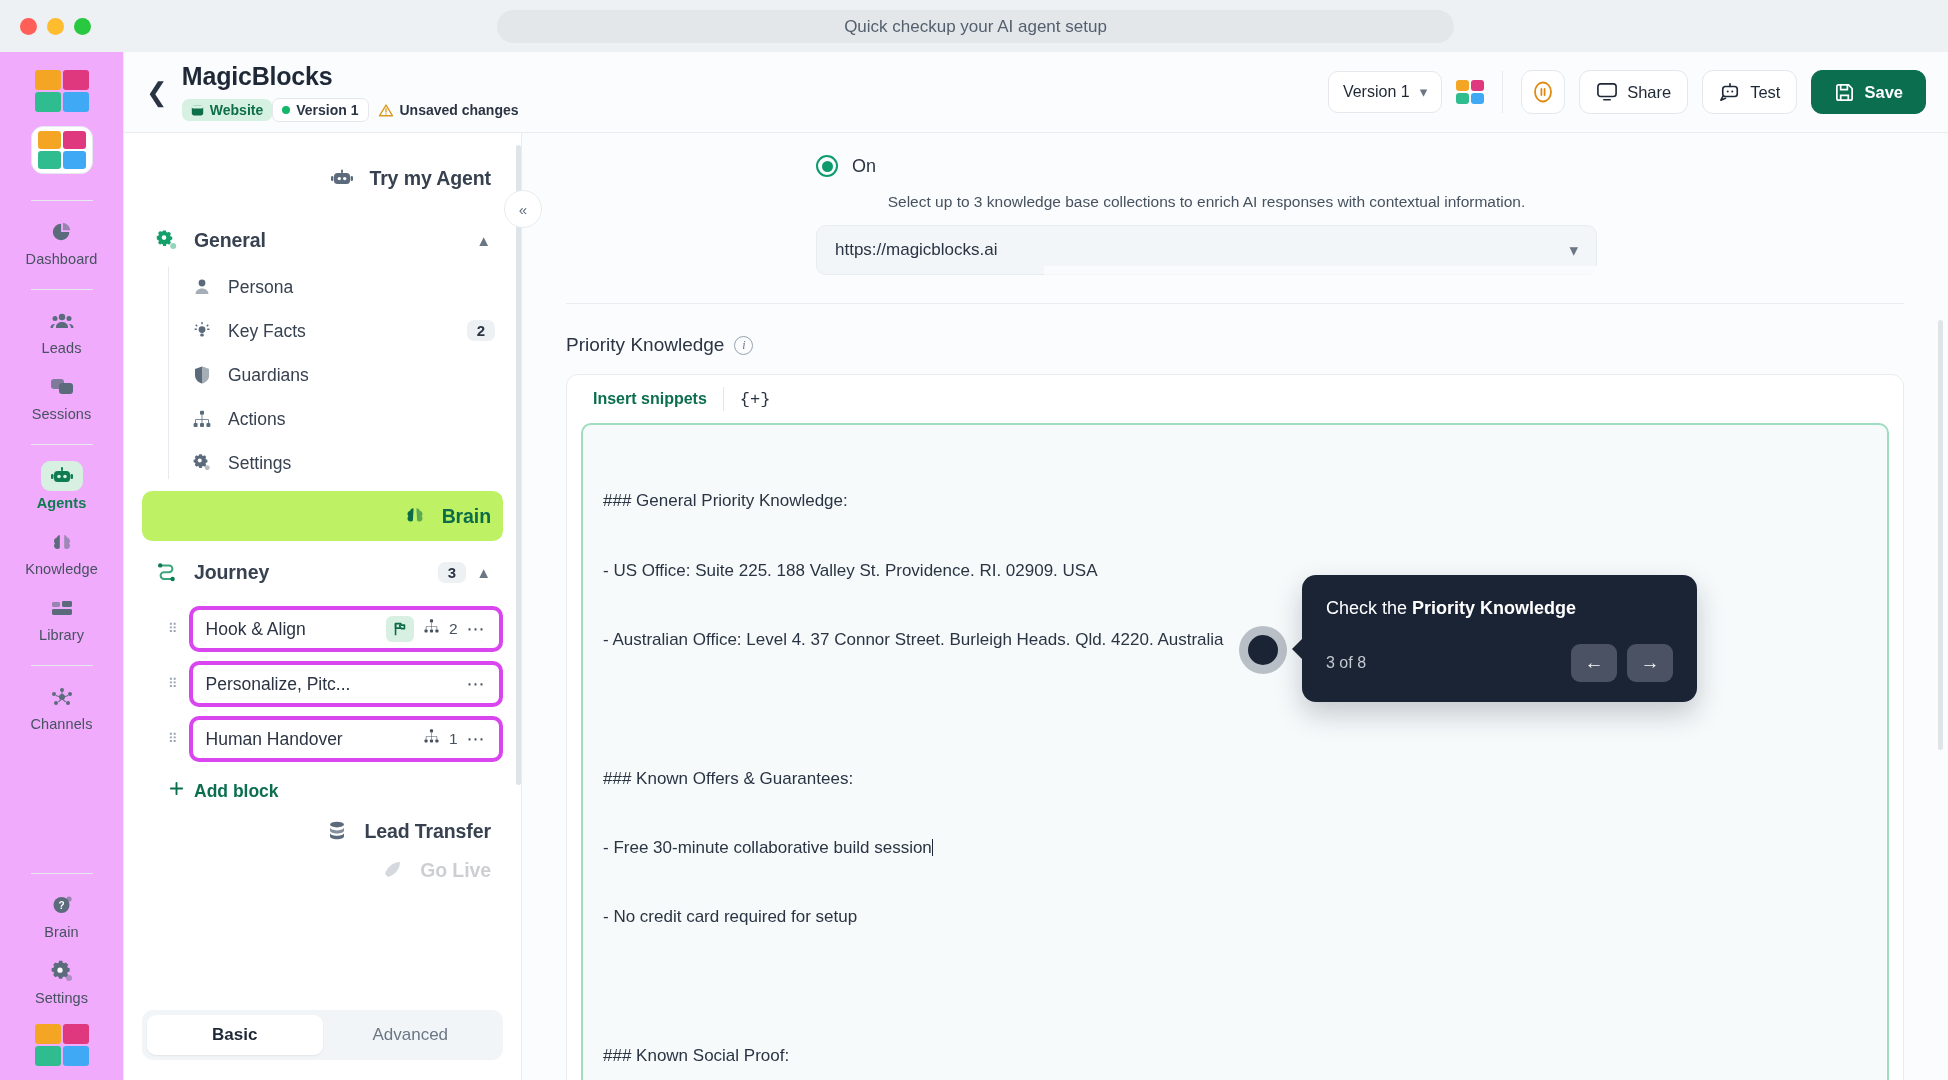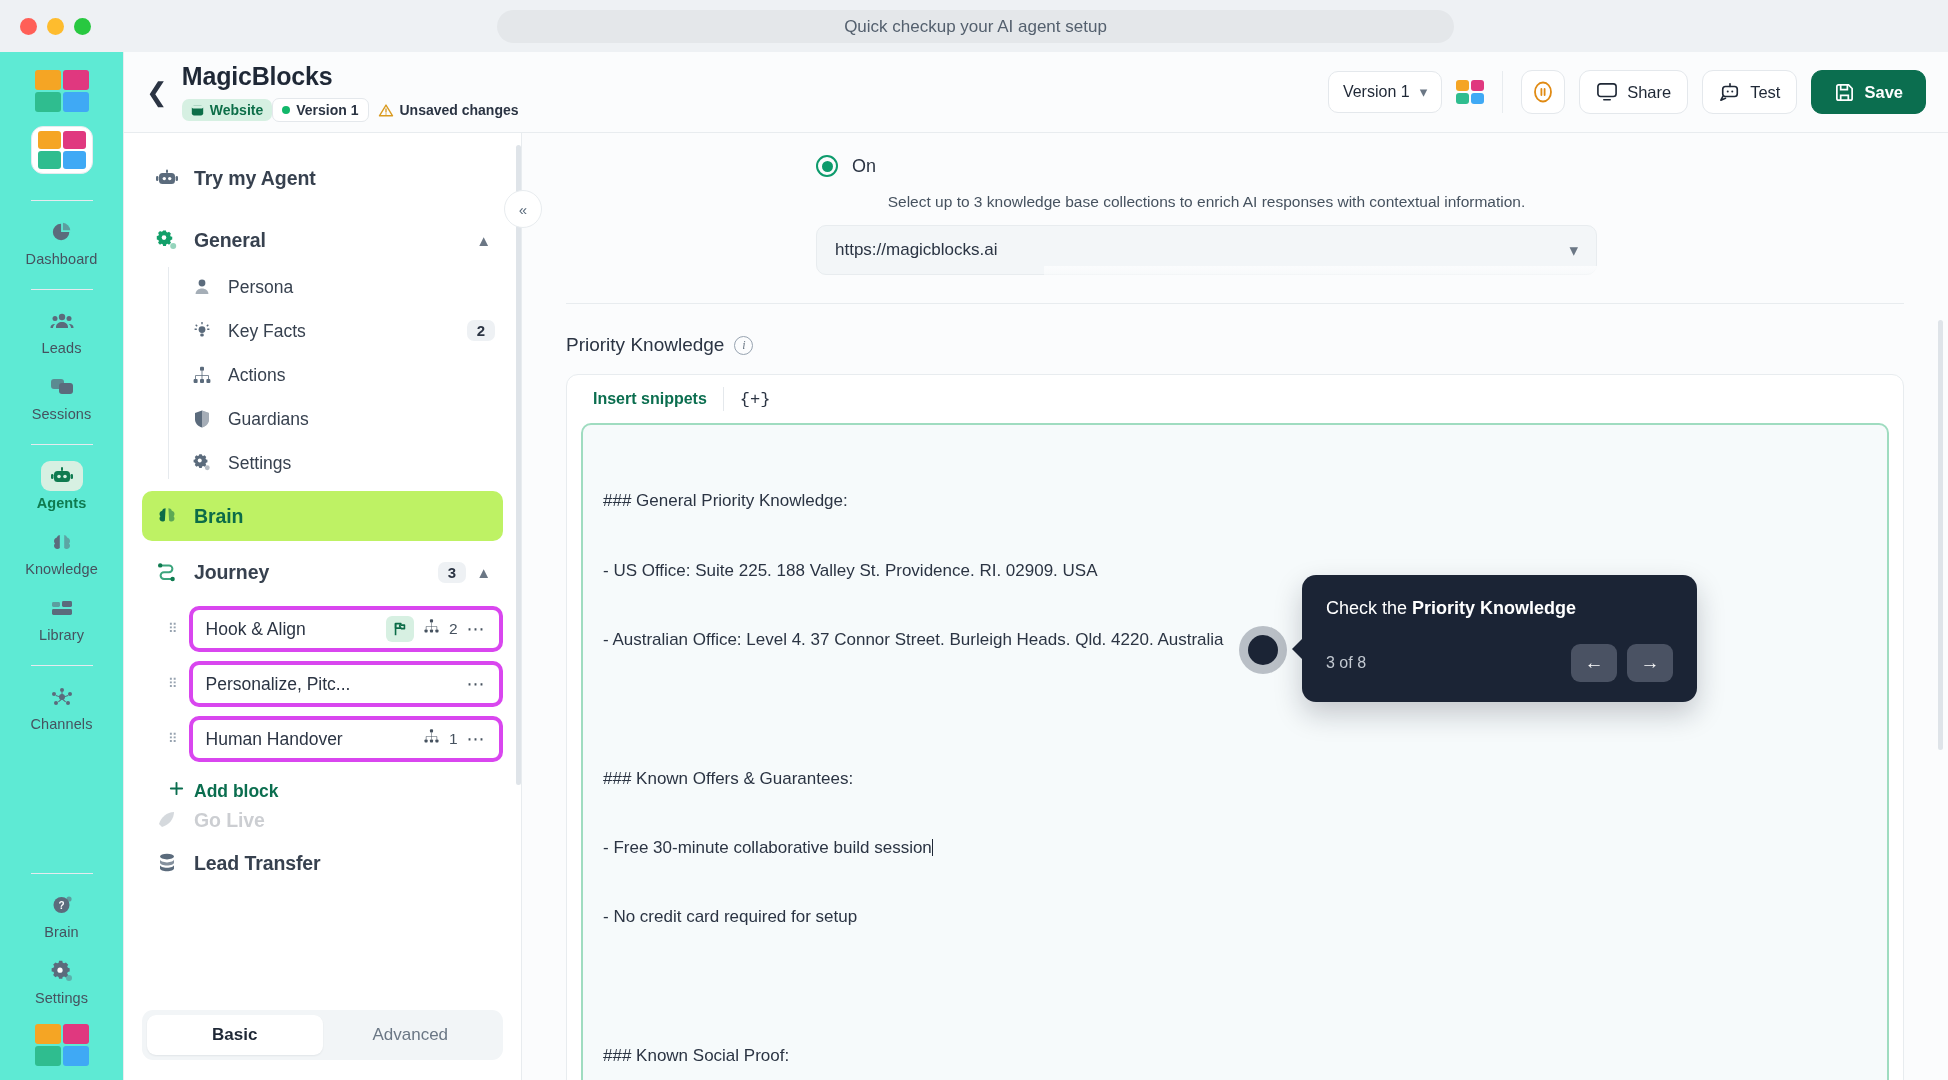--- a/index.html
+++ b/index.html
@@ -25,21 +25,21 @@
   .title-pill {
     position: absolute; left: 497px; width: 957px; height: 33px;
     top: 10px; border-radius: 17px; background: #e4e7ea;
     display: flex; align-items: center; justify-content: center;
     font-size: 17px; color: #54606e;
   }
 
   
   .rail {
     position: absolute; left: 0; top: 52px; width: 124px; bottom: 0;
-    background: #5eead4; border-right: 1px solid #e8ecef;
+    background: #f0abfc; border-right: 1px solid #e8ecef;
     display: flex; flex-direction: column; align-items: center;
     padding-top: 18px;
   }
   .brandlogo { width: 54px; height: 42px; margin-bottom: 14px; }
   .brandlogo.boxed {
     border: 1px solid #e6eaee; border-radius: 12px; padding: 4px 6px;
     width: 62px; height: 48px; background: #fff;
   }
   .blocks { display: grid; grid-template-columns: 1fr 1fr; gap: 2px; width: 100%; height: 100%; }
   .blk { border-radius: 3px; }
@@ -94,21 +94,21 @@
 
   
   .subside {
     position: absolute; left: 124px; top: 133px; width: 398px; bottom: 0;
     background: #fff; border-right: 1px solid #e8ecef;
     display: flex; flex-direction: column;
   }
   .subscroll { flex: 1; overflow: hidden; padding: 20px 18px 0 18px; position: relative; }
   .nav-row {
     display: flex; align-items: center; gap: 14px; height: 50px;
-    padding: 0 12px; border-radius: 10px; cursor: pointer; color: #37414f;
+    padding: 0 12px; border-radius: 10px; cursor: pointer; color: #37414f; justify-content: flex-end;
   }
   .nav-row .nico { width: 26px; display: flex; justify-content: center; color: #5b6b7c; }
   .nav-row .nlab { font-size: 19.5px; font-weight: 700; letter-spacing: -.1px; }
   .nav-row.active { background: #bef264; }
   .nav-row.active .nlab, .nav-row.active .nico { color: #0c6c48; }
   .nav-row .tail { margin-left: auto; display: flex; align-items: center; gap: 10px; }
   .chev { color: #6b7785; font-size: 15px; }
   .countbadge {
     background: #eef1f4; color: #2b3443; font-size: 15px; font-weight: 700;
     border-radius: 7px; padding: 2px 10px; min-width: 28px; text-align: center;
@@ -531,37 +531,37 @@
               </svg>
           </span>
           <span class="nlab">Key Facts</span>
           <span class="tail">
             <span class="countbadge">2</span>
           </span>
         </div>
         <div class="sub-row">
           <span class="nico">
             <svg width="20" height="20" viewBox="0 0 20 20" fill="currentColor">
+                <path d="M10 1.6 17 4v6.2c0 4-2.9 7-7 8.2-4.1-1.2-7-4.2-7-8.2V4z"></path>
+                <path d="M10 1.6V18.4c4.1-1.2 7-4.2 7-8.2V4z" fill="#fff" opacity=".45"></path>
+              </svg>
+          </span>
+          <span class="nlab">Guardians</span>
+        </div>
+        <div class="sub-row">
+          <span class="nico">
+            <svg width="20" height="20" viewBox="0 0 20 20" fill="currentColor">
                 <rect x="8" y="1.8" width="4" height="4" rx="1"></rect>
                 <rect x="1.6" y="14" width="4" height="4" rx="1"></rect>
                 <rect x="8" y="14" width="4" height="4" rx="1"></rect>
                 <rect x="14.4" y="14" width="4" height="4" rx="1"></rect>
                 <path d="M9.6 6h.8v4h-.8zM3.6 10h12.8v.8H3.6zM3.2 10.4h.8V14h-.8zM9.6 10.4h.8V14h-.8zM16 10.4h.8V14H16z"></path>
               </svg>
           </span>
           <span class="nlab">Actions</span>
-        </div>
-        <div class="sub-row">
-          <span class="nico">
-            <svg width="20" height="20" viewBox="0 0 20 20" fill="currentColor">
-                <path d="M10 1.6 17 4v6.2c0 4-2.9 7-7 8.2-4.1-1.2-7-4.2-7-8.2V4z"></path>
-                <path d="M10 1.6V18.4c4.1-1.2 7-4.2 7-8.2V4z" fill="#fff" opacity=".45"></path>
-              </svg>
-          </span>
-          <span class="nlab">Guardians</span>
         </div>
         <div class="sub-row">
           <span class="nico">
             <svg width="20" height="20" viewBox="0 0 22 22" fill="currentColor">
                 <path d="M8.4 2h3.4l.5 1.9 1.6.7 1.7-1 2.4 2.4-1 1.7.7 1.6 1.9.5v3.4l-1.9.5-.7 1.6 1 1.7-2.4 2.4-1.7-1-1.6.7-.5 1.9H8.4l-.5-1.9-1.6-.7-1.7 1L2.2 17l1-1.7-.7-1.6L.6 13.2V9.8l1.9-.5.7-1.6-1-1.7 2.4-2.4 1.7 1 1.6-.7z" transform="scale(.8) translate(1.6,-.4)"></path>
                 <circle cx="8.5" cy="8.2" r="2.2" fill="#fff"></circle>
                 <circle cx="16.8" cy="16.2" r="2.7" opacity=".45"></circle>
               </svg>
           </span>
           <span class="nlab">Settings</span>
@@ -652,38 +652,38 @@
 
       <div class="addblock">
         <span>
           <svg width="17" height="17" viewBox="0 0 18 18" stroke="#0b6e4f" stroke-width="2" stroke-linecap="round">
               <path d="M9 3v12M3 9h12"></path>
             </svg>
         </span>
         <span>Add block</span>
       </div>
 
-      <div class="nav-row" style="opacity:.25;height:28px;overflow:hidden">
-        <span class="nico">
-          <svg width="22" height="22" viewBox="0 0 22 22" fill="currentColor">
-              <path d="M3 15c2-7 8-12 15-12 0 7-5 13-12 15l-3-3z"></path>
-            </svg>
-        </span>
-        <span class="nlab">Go Live</span>
-      </div>
-
       <div class="nav-row" style="margin-top:4px">
         <span class="nico">
           <svg width="22" height="22" viewBox="0 0 22 22" fill="currentColor">
               <ellipse cx="11" cy="4.6" rx="7" ry="2.8"></ellipse>
               <path d="M4 7.6c0 1.5 3.1 2.8 7 2.8s7-1.3 7-2.8v3.2c0 1.5-3.1 2.8-7 2.8s-7-1.3-7-2.8z" opacity=".75"></path>
               <path d="M4 13c0 1.5 3.1 2.8 7 2.8s7-1.3 7-2.8v3.4c0 1.5-3.1 2.8-7 2.8s-7-1.3-7-2.8z"></path>
             </svg>
         </span>
         <span class="nlab">Lead Transfer</span>
+      </div>
+
+      <div class="nav-row" style="opacity:.25;height:28px;overflow:hidden">
+        <span class="nico">
+          <svg width="22" height="22" viewBox="0 0 22 22" fill="currentColor">
+              <path d="M3 15c2-7 8-12 15-12 0 7-5 13-12 15l-3-3z"></path>
+            </svg>
+        </span>
+        <span class="nlab">Go Live</span>
       </div>
     </div>
 
     <div class="sidefoot">
       <div class="segment">
         <div class="seg on">Basic</div>
         <div class="seg">Advanced</div>
       </div>
     </div>
   </div>

